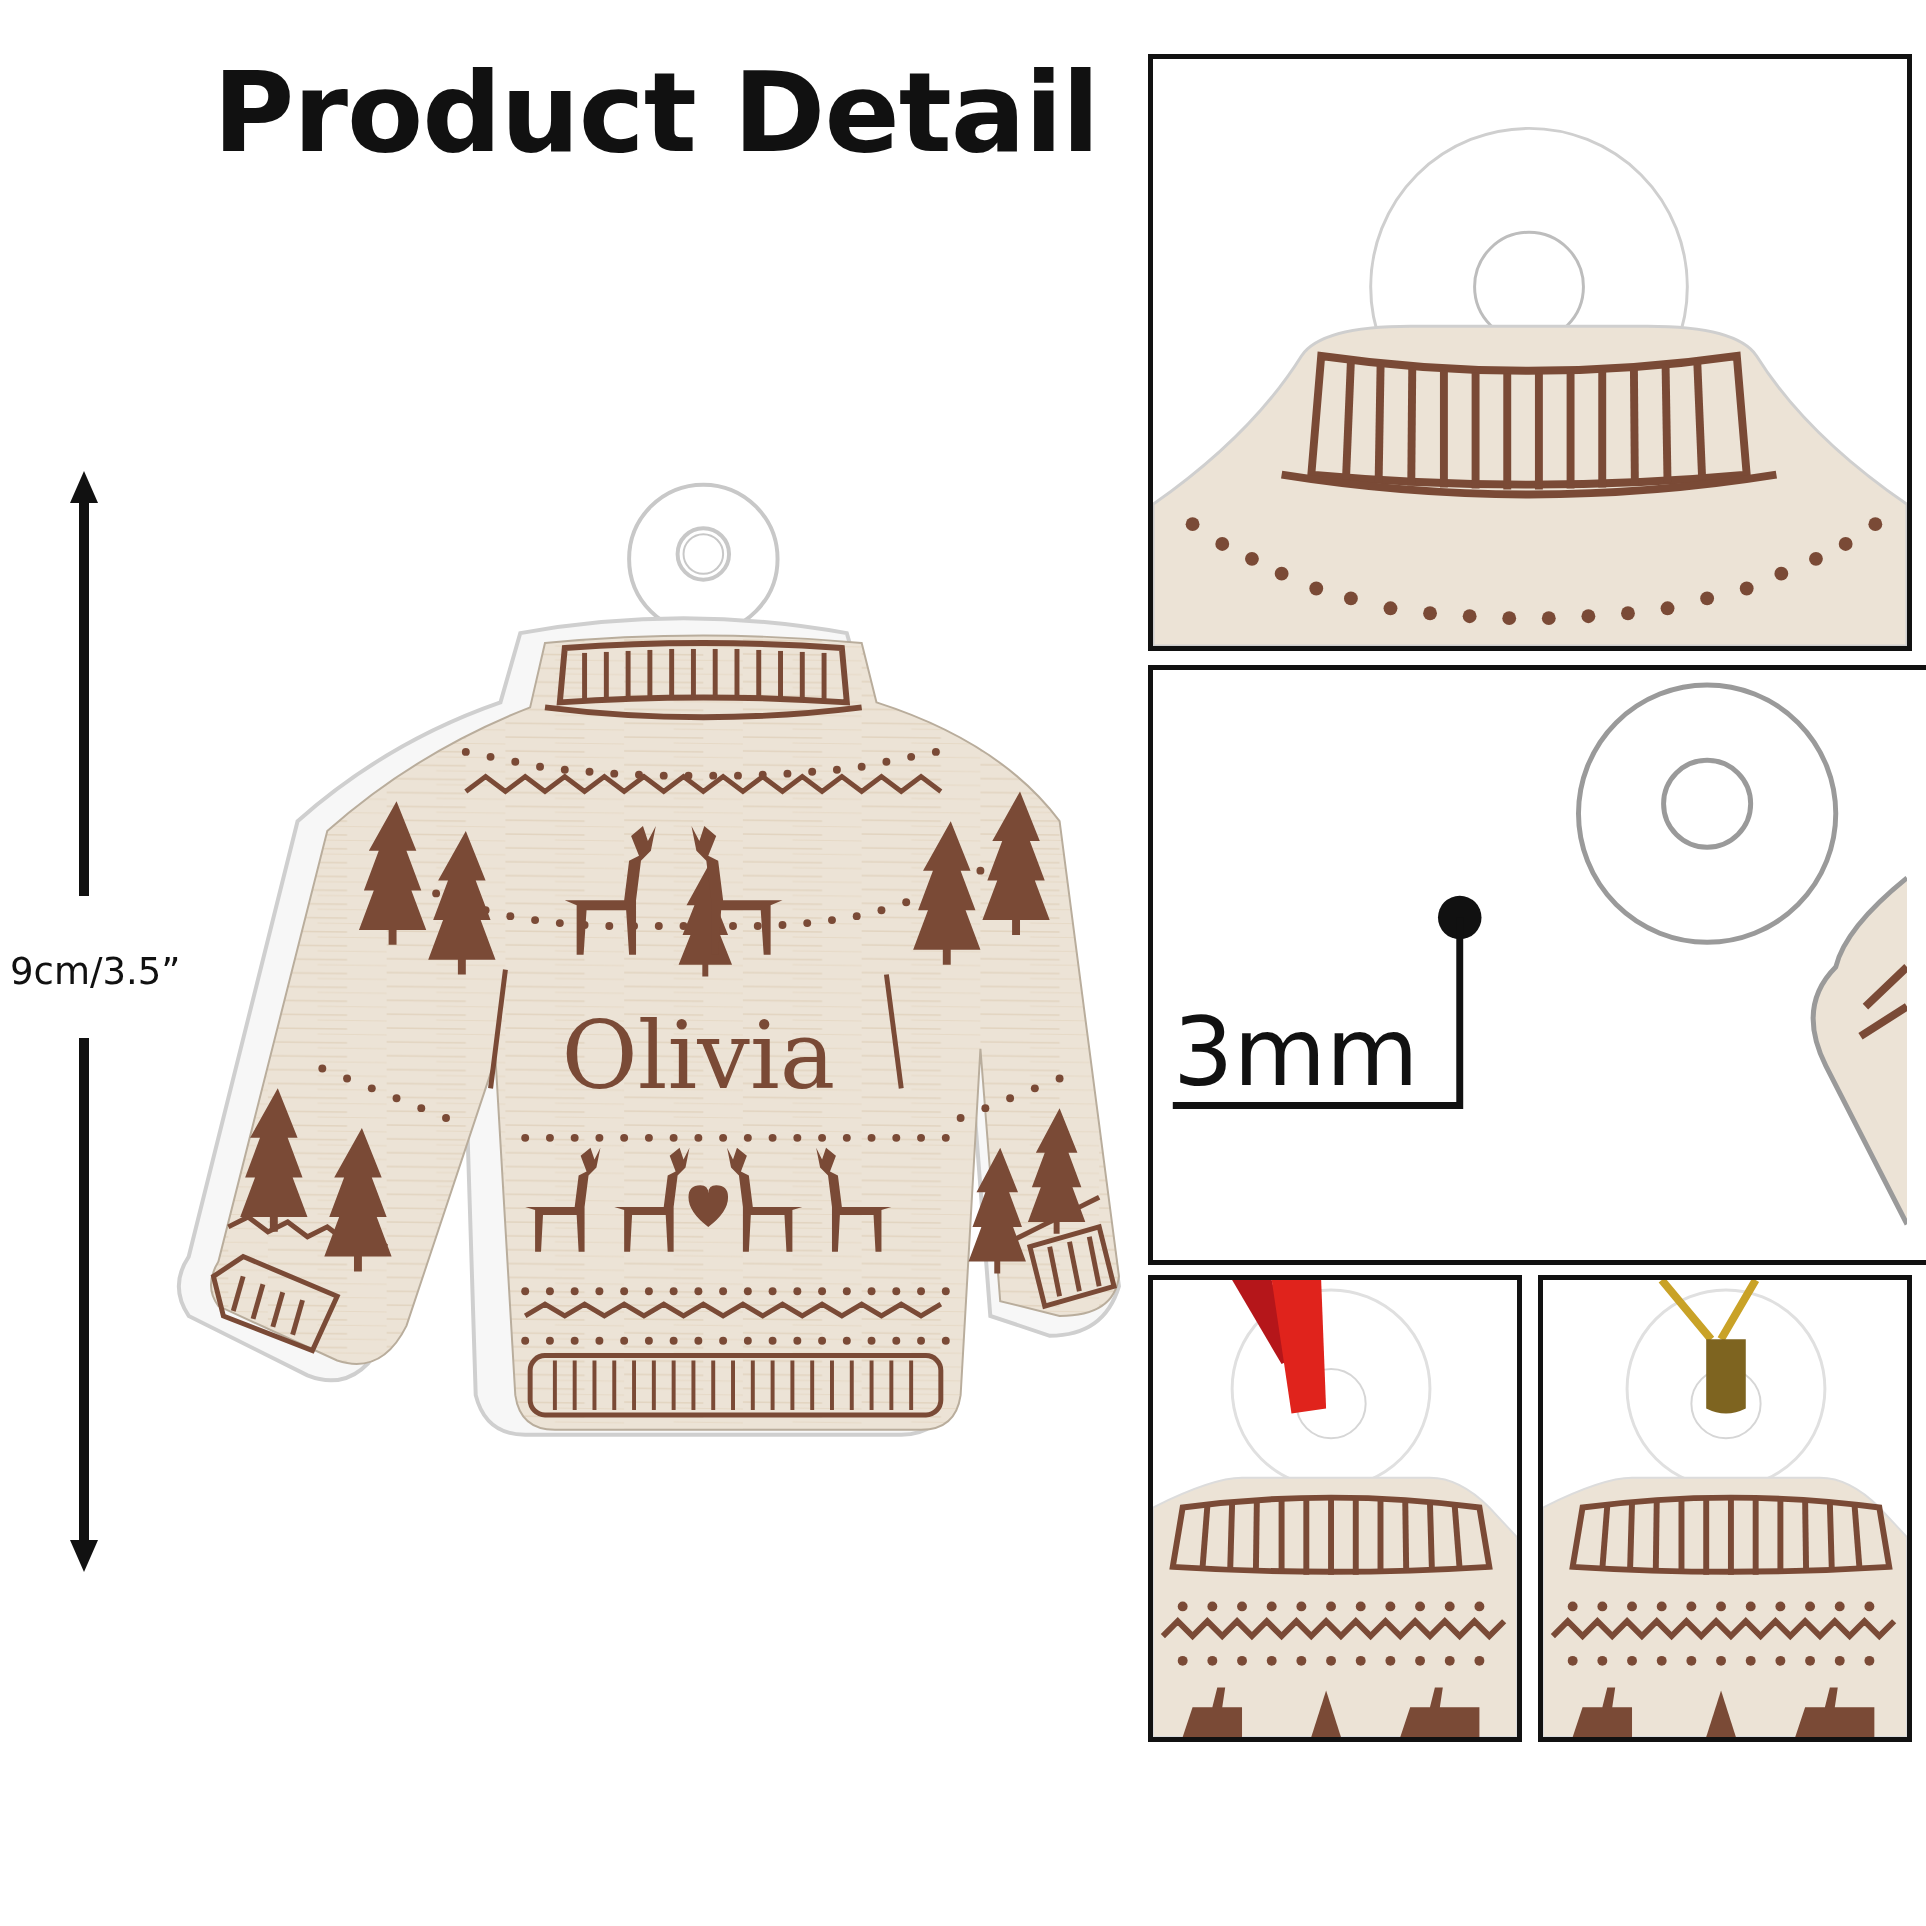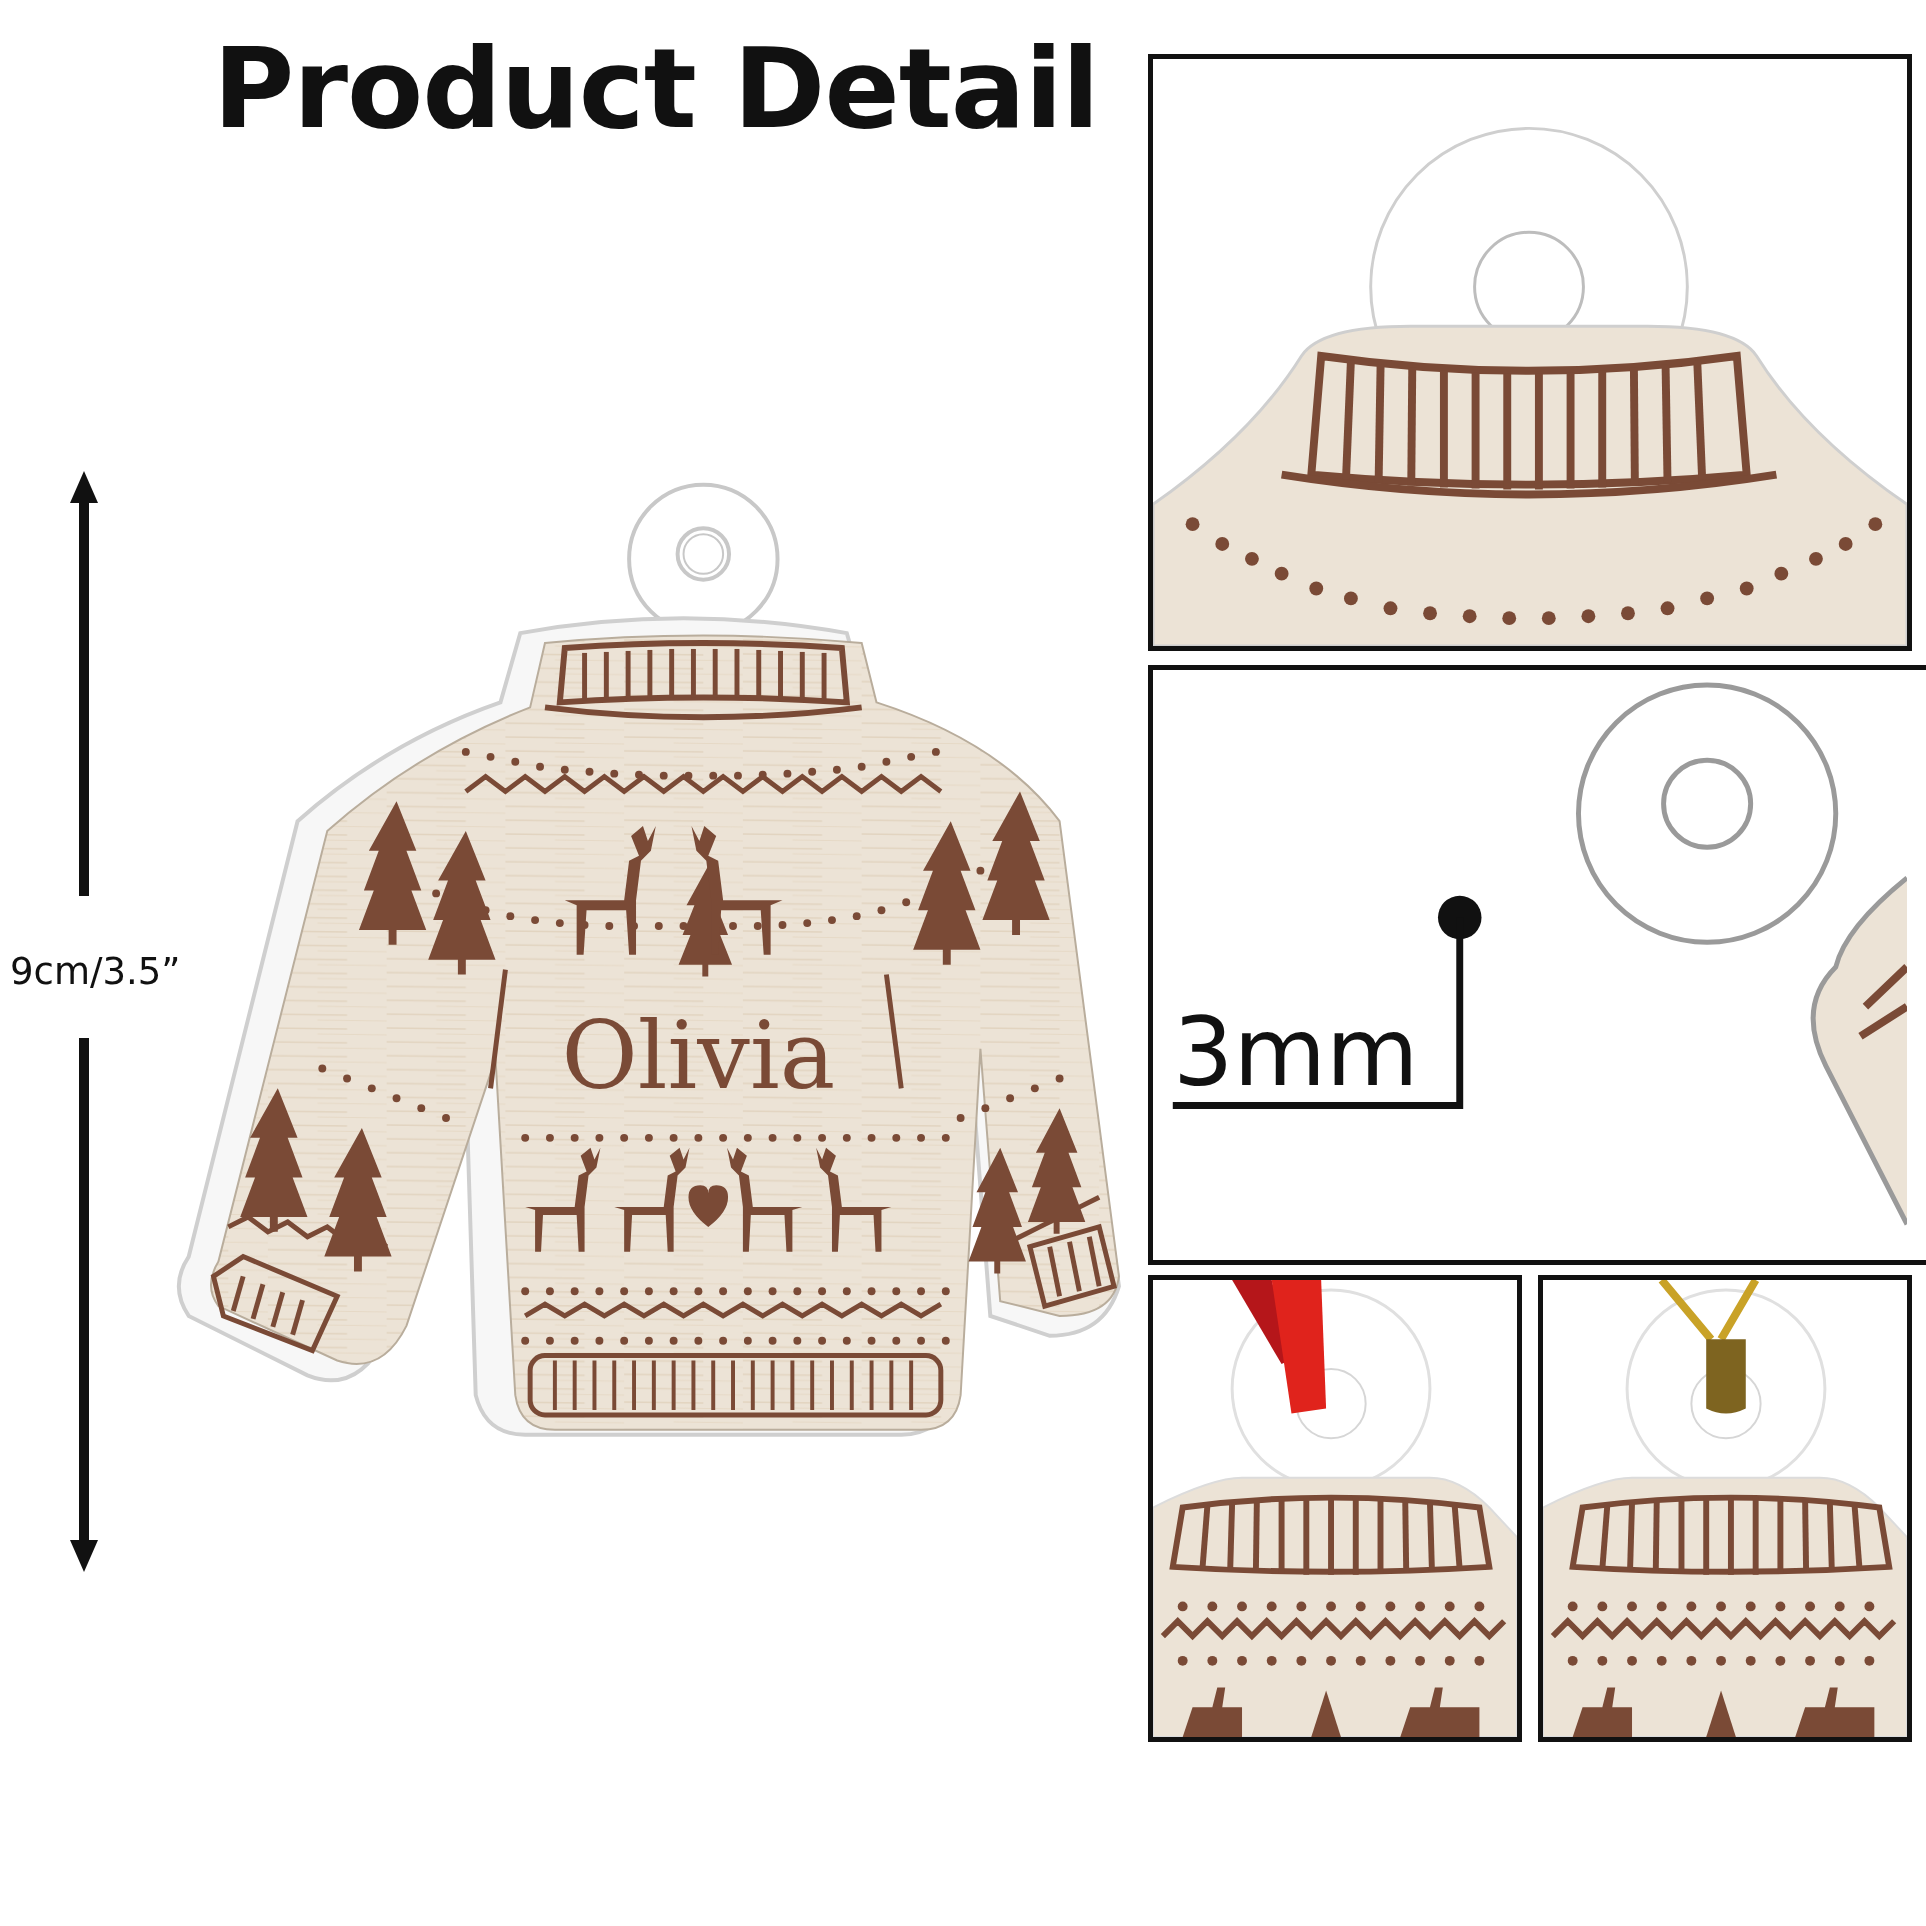--- a/index.html
+++ b/index.html
@@ -1,17 +1,17 @@
 <!DOCTYPE html>
 <html><head>
 <meta charset="utf-8">
 <style>
   html, body { margin:0; padding:0; background:#ffffff; }
   body { width:1927px; height:1927px; position:relative; overflow:hidden; font-family:"DejaVu Sans", "Liberation Sans", sans-serif; }
-  .title { position:absolute; left:213px; top:24px; font-size:111px; font-weight:bold; color:#111; letter-spacing:-1px; font-family:"DejaVu Sans", sans-serif; }
+  .title { position:absolute; left:213px; top:48px; font-size:111px; font-weight:bold; color:#111; letter-spacing:-1px; font-family:"DejaVu Sans", sans-serif; }
   .dim-label { position:absolute; left:10px; top:950px; font-size:37px; color:#111; font-family:"DejaVu Sans", sans-serif; }
   .arrow { position:absolute; left:79px; width:10px; background:#111; }
   .arrow-head { position:absolute; left:70px; width:0; height:0; border-left:14px solid transparent; border-right:14px solid transparent; }
   .panel { position:absolute; border:5px solid #111; background:#fff; overflow:hidden; box-sizing:border-box; }
   .panel svg { position:absolute; left:0; top:0; }
   .main-svg { position:absolute; left:149px; top:455px; }
   .mm-label { position:absolute; font-size:95px; color:#111; font-family:"DejaVu Sans", sans-serif; }
 </style>
 </head>
 <body>

